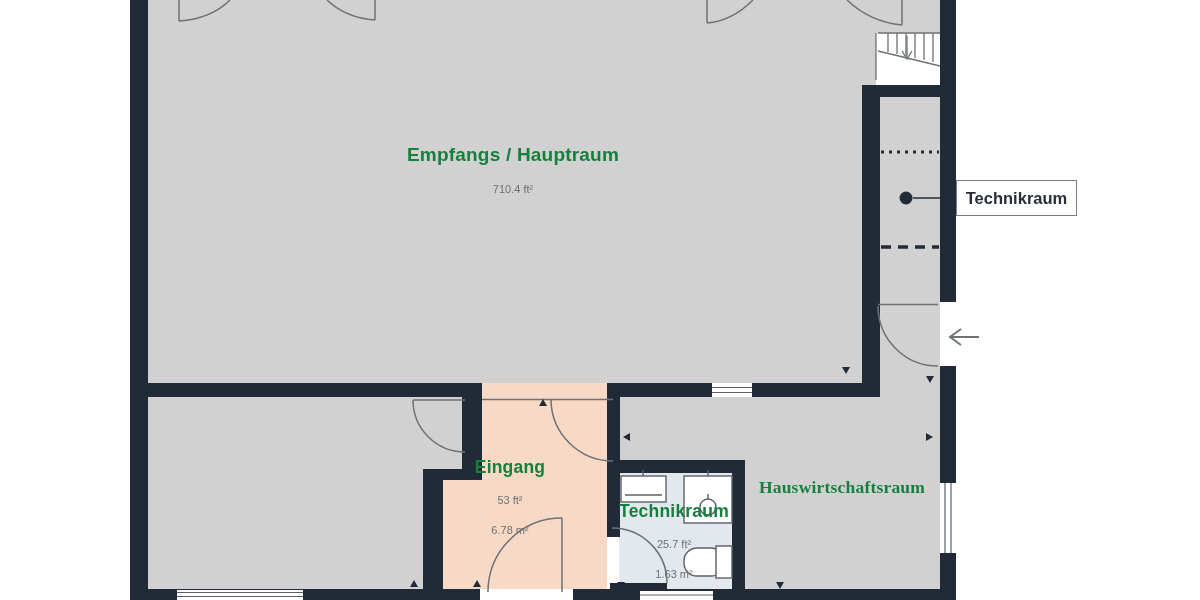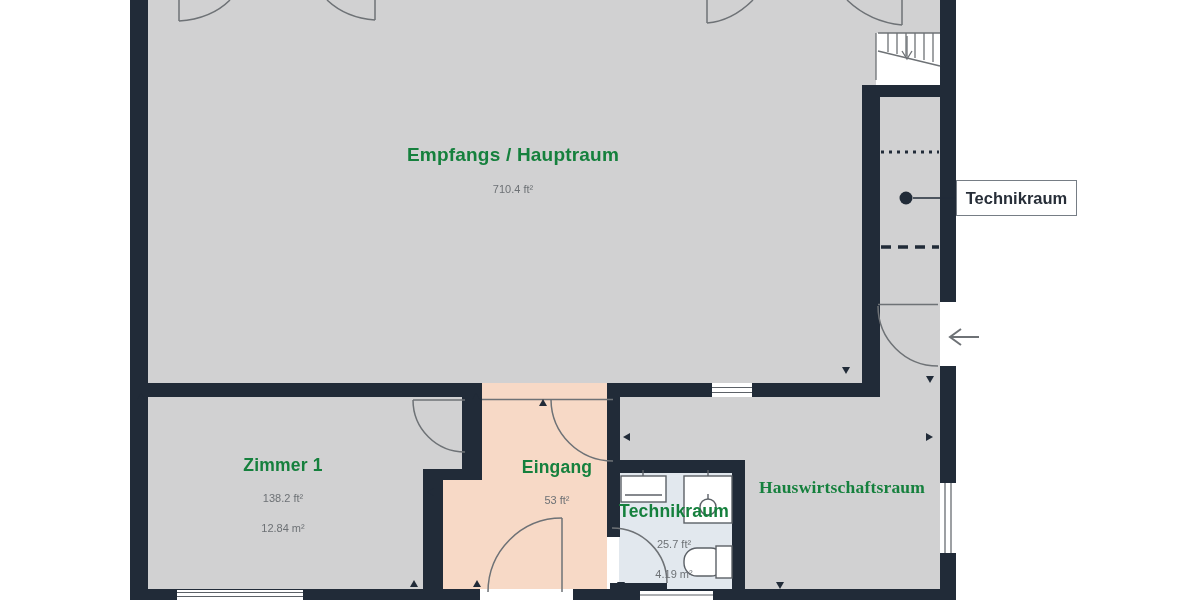--- a/index.html
+++ b/index.html
@@ -170,35 +170,31 @@
       <polygon points="410,587 418,587 414,580"></polygon>
       <polygon points="473,587 481,587 477,580"></polygon>
     </g>
   </svg>
 
   <div class="room-label" style="left:343px;top:143px;width:340px;">
     <div class="room-name big">Empfangs / Hauptraum</div>
     <div class="room-area">710.4 ft²</div>
   </div>
 
-  <div class="room-label" style="left:183px;top:454px;width:200px;">
-    <div class="room-name">Zimmer 1</div>
-    <div class="room-area">138.2 ft²</div>
-    <div class="room-area">12.84 m²</div>
-  </div>
-
-  <div class="room-label" style="left:477px;top:456px;width:160px;">
+
+  <div class="room-label" style="left:430px;top:456px;width:160px;">
     <div class="room-name">Eingang</div>
     <div class="room-area">53 ft²</div>
+    <div class="room-area">6.78 m²</div>
   </div>
 
   <div class="room-label" style="left:592px;top:500px;width:164px;">
     <div class="room-name">Technikraum</div>
     <div class="room-area">25.7 ft²</div>
-    <div class="room-area">4.19 m²</div>
+    <div class="room-area">1.63 m²</div>
   </div>
 
   <div class="room-label" style="left:712px;top:476px;width:260px;font-family:Liberation Serif, serif;">
     <div class="room-name">Hauswirtschaftsraum</div>
   </div>
 
   <div class="callout" style="left:956px;top:180px;width:119px;height:34px;">
     <span>Technikraum</span>
   </div>
 

